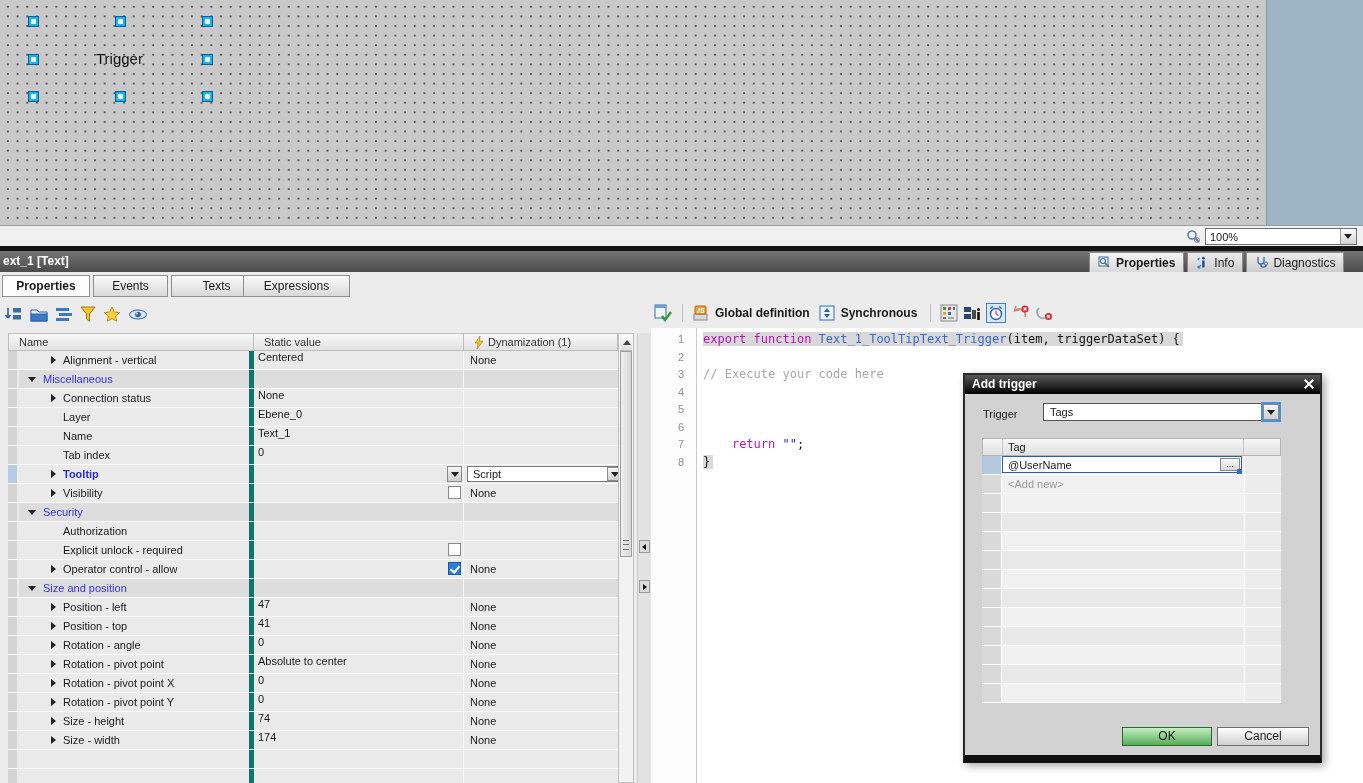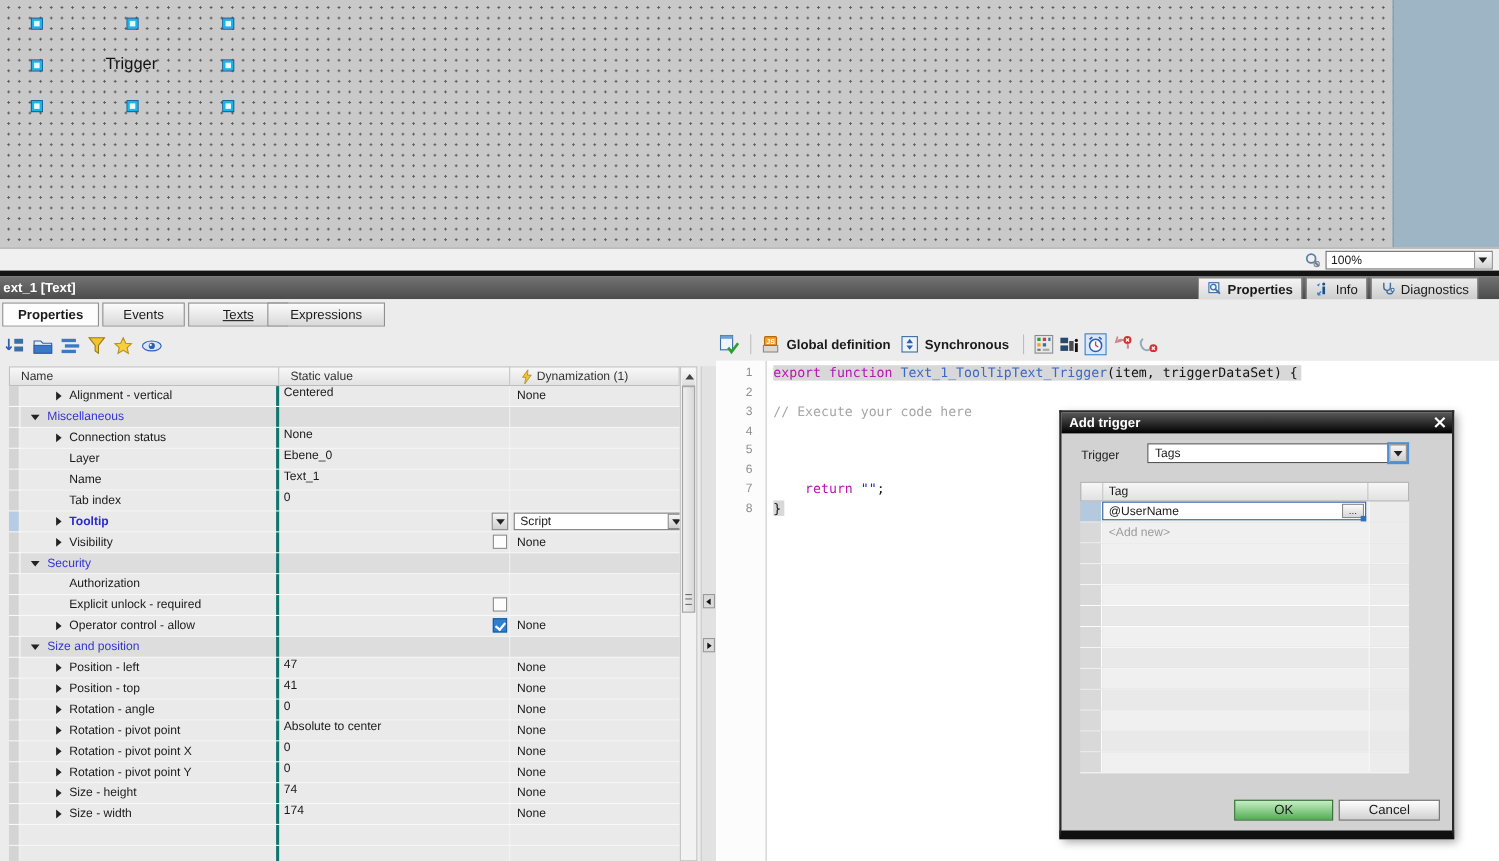--- a/index.html
+++ b/index.html
@@ -46,21 +46,21 @@
   .ptable{position:absolute;left:8px;top:36px;width:610px;height:534px;overflow:hidden;}
   .phead{display:flex;height:18px;}
   .phc{box-sizing:border-box;background:linear-gradient(#f8f8f8,#e2e2e2);border:1px solid #bdbdbd;border-left:none;
     line-height:16px;padding-left:10px;color:#333;display:flex;align-items:center;gap:4px;}
   .phc:first-child{border-left:1px solid #bdbdbd;width:246px;}
   .phc.c2{width:210px;}
   .phc.c3{flex:1;}
   .prow{display:flex;height:19px;box-sizing:border-box;border-bottom:1px solid #f9f9f9;}
   .psel{width:9px;background:#d4d4d4;margin-right:2px;flex:0 0 auto;}
   .selrow .psel{background:#b6cce4;}
-  .pname{width:235px;position:relative;display:flex;align-items:center;flex:0 0 auto;border-right:3px solid #0f766e;box-sizing:border-box;}
+  .pname{width:235px;position:relative;display:flex;align-items:center;flex:0 0 auto;border-right:5px solid #0f766e;box-sizing:border-box;}
   .pval{width:210px;position:relative;display:flex;align-items:flex-start;padding-left:4px;flex:0 0 auto;border-right:1px solid #f6f6f6;box-sizing:border-box;}
   .pdyn{flex:1;position:relative;display:flex;align-items:center;padding-left:6px;}
   .prow.item .psel~div{background:#eaeaea;}
   .prow.cat .psel~div{background:#dddddd;}
   .prow.emptyrow .psel~div{background:#eaeaea;}
   .prow.cat .pname{color:#3434d3;}
   .prow.selrow .pname{color:#2b2bd0;font-weight:bold;align-items:center;}
   .arr-r{position:absolute;left:32px;top:5px;width:0;height:0;border-top:4px solid transparent;border-bottom:4px solid transparent;border-left:5px solid #222;}
   .arr-dn{position:absolute;left:9px;top:7px;width:0;height:0;border-left:4px solid transparent;border-right:4px solid transparent;border-top:5px solid #222;}
   .pn-label{margin-left:44px;}
@@ -196,21 +196,21 @@
           <circle cx="11" cy="7.5" r="1.5" fill="#e8eef6" stroke="#3a6ea5"></circle>
         </svg>
         <span>Diagnostics</span>
       </div>
     </div>
   </div>
 
   <div class="dtabs">
     <div class="dtab active" style="left:2px;width:88px;">Properties</div>
     <div class="dtab" style="left:93px;width:75px;">Events</div>
-    <div class="dtab" style="left:171px;width:91px;text-decoration:underline;">Texts</div>
+    <div class="dtab" style="left:171px;width:91px;">Texts</div>
     <div class="dtab" style="left:243px;width:107px;">Expressions</div>
   </div>
 
   <div class="bottom">
 
     <div class="ptoolbar">
       <svg class="ic" width="18" height="17" viewBox="0 0 18 17">
         <path d="M3 2 v10 M3 12 l-2.5 -3 M3 12 l2.5 -3" stroke="#2f5fae" stroke-width="1.6" fill="none"></path>
         <rect x="8" y="2" width="8" height="4.5" fill="#3a6ea5"></rect>
           <rect x="8" y="9" width="8" height="4.5" fill="#3a6ea5"></rect>

